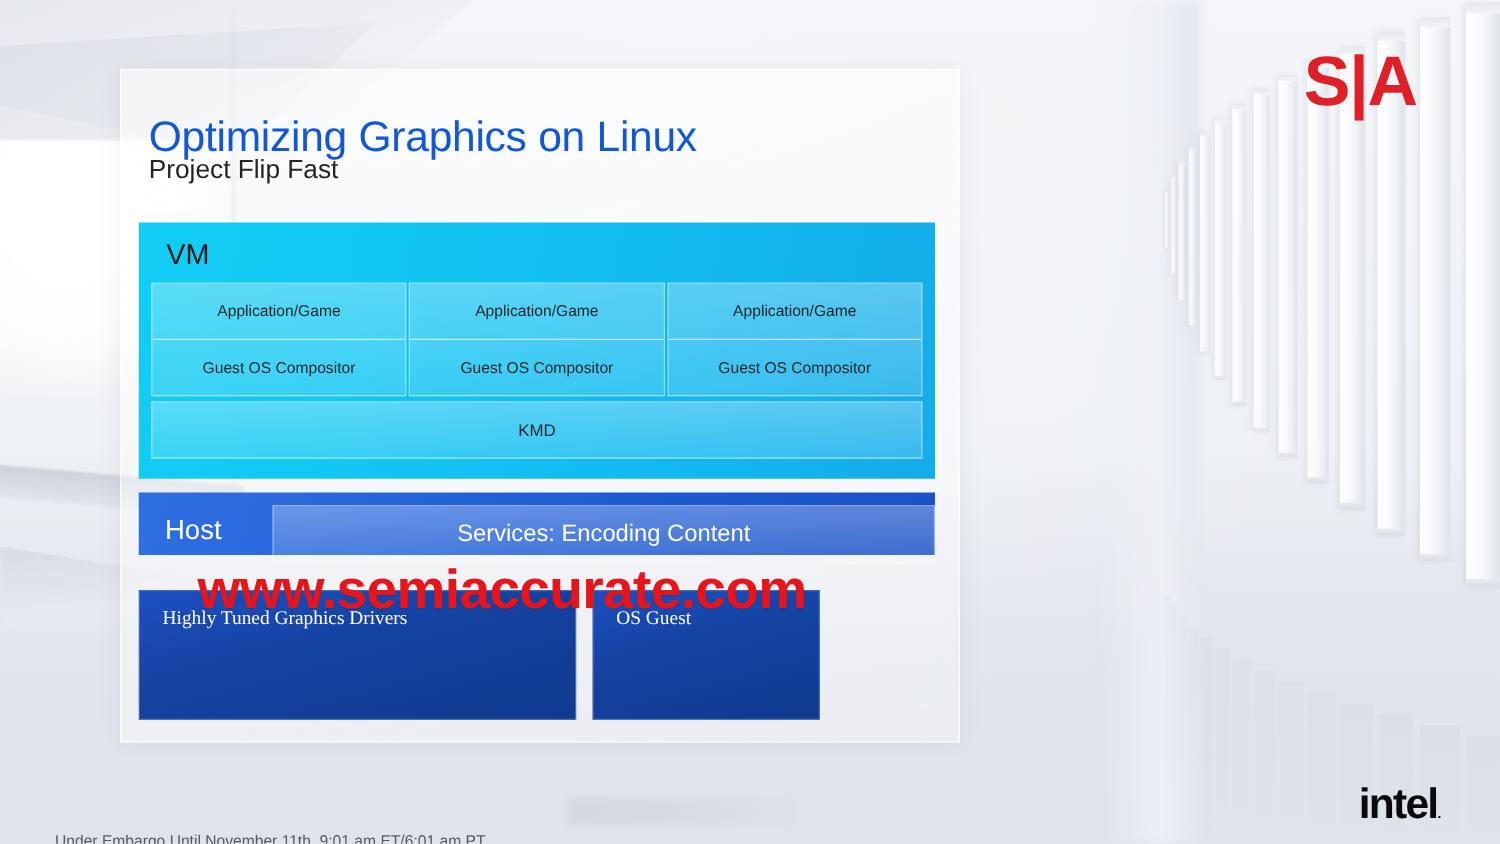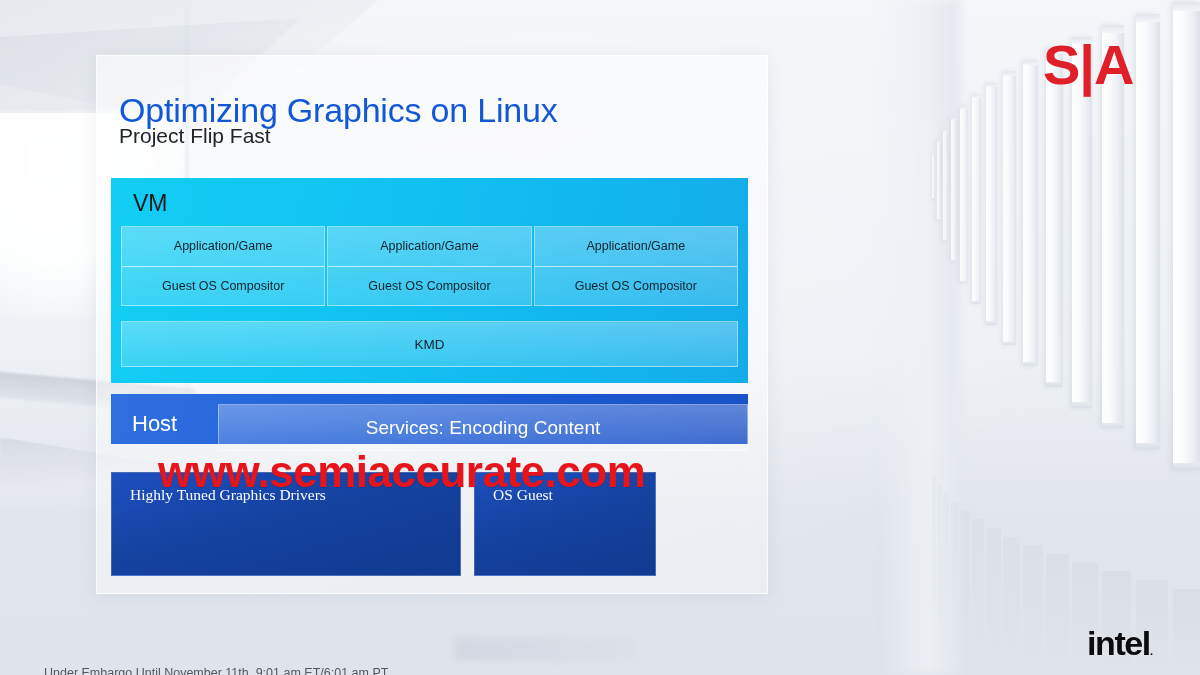--- a/index.html
+++ b/index.html
@@ -108,21 +108,21 @@
 
   
   .vm{
     position:absolute;left:111px;top:178px;width:637px;height:205px;
     background:linear-gradient(100deg,#13cdf4 0%,#12c6f2 30%,#12b7ef 72%,#14ace9 100%);
   }
   .vm-label{
     position:absolute;left:22px;top:12px;font-size:23px;color:#16181c;
   }
   .apps{
-    position:absolute;left:10px;top:48px;right:10px;height:80px;
+    position:absolute;left:10px;top:48px;right:10px;height:91px;
     display:flex;gap:2px;
   }
   .appcol{
     flex:1;display:flex;flex-direction:column;
     background:linear-gradient(180deg,rgba(255,255,255,.30),rgba(255,255,255,.16));
     border:1px solid rgba(255,255,255,.42);
   }
   .cell{
     flex:1;display:flex;align-items:center;justify-content:center;
     font-size:12.5px;color:#15242c;

